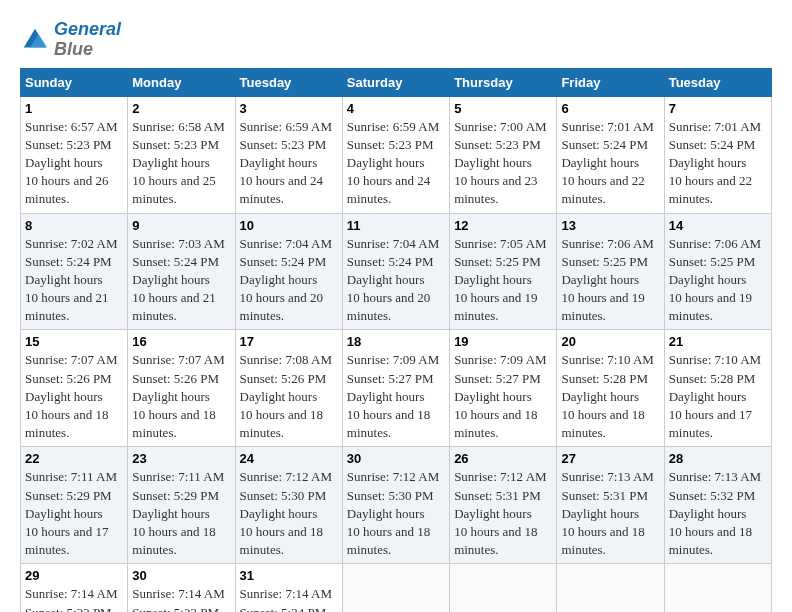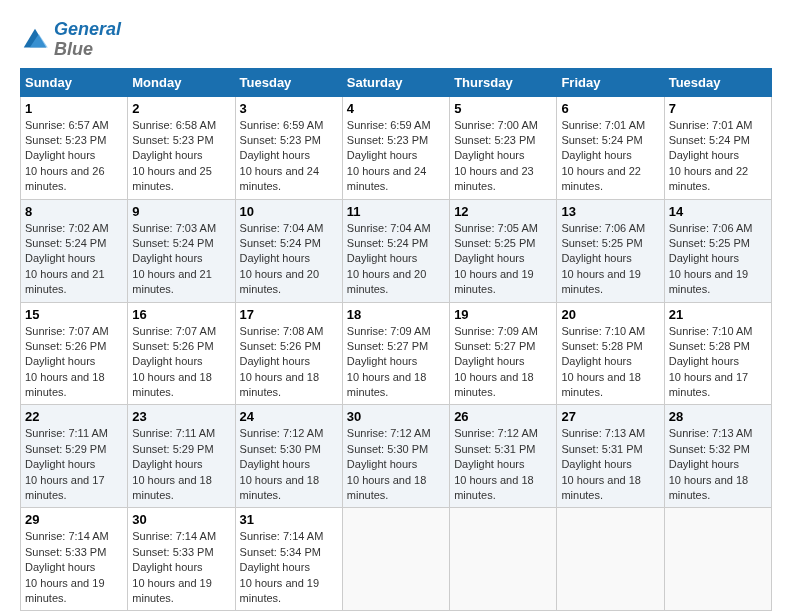--- a/index.html
+++ b/index.html
@@ -72,23 +72,24 @@
     tr:nth-child(even) td {
       background-color: #f0f4f8;
     }
     .day-num {
       font-size: 13px;
       font-weight: bold;
       display: block;
       margin-bottom: 2px;
     }
     .day-info {
-      font-size: 11px;
+      font-size: 13px;
       color: #333;
       line-height: 1.4;
+      font-family: Liberation Serif, serif;
     }
     td.empty {
       background: #f9f9f9;
     }
     tr:nth-child(even) td.empty {
       background: #eef2f6;
     }
   </style>
 </head>
 <body>

